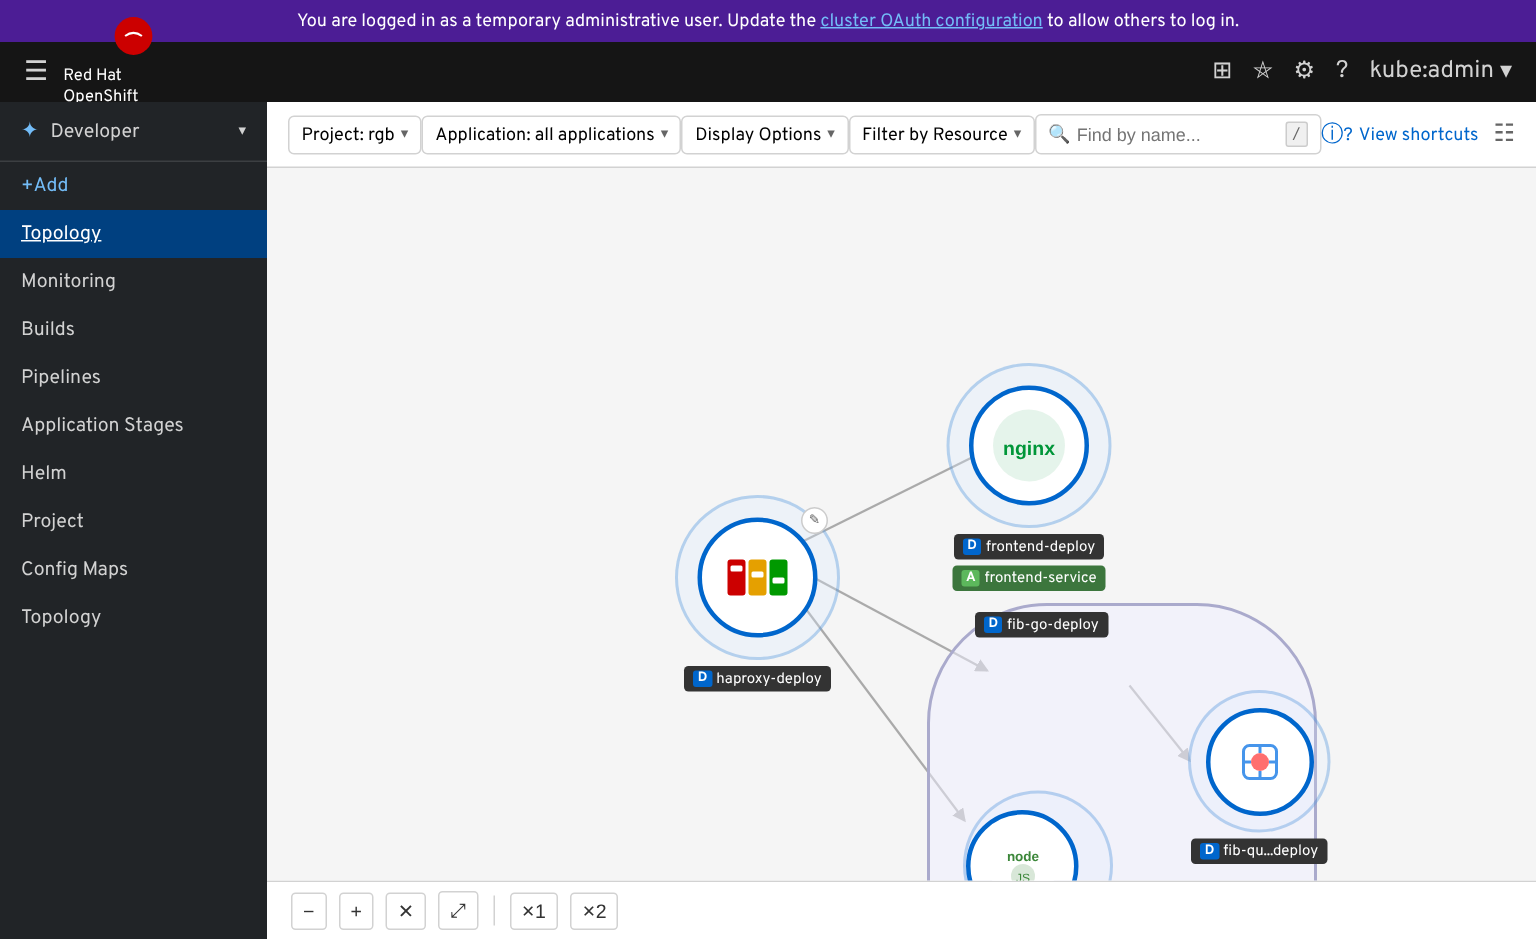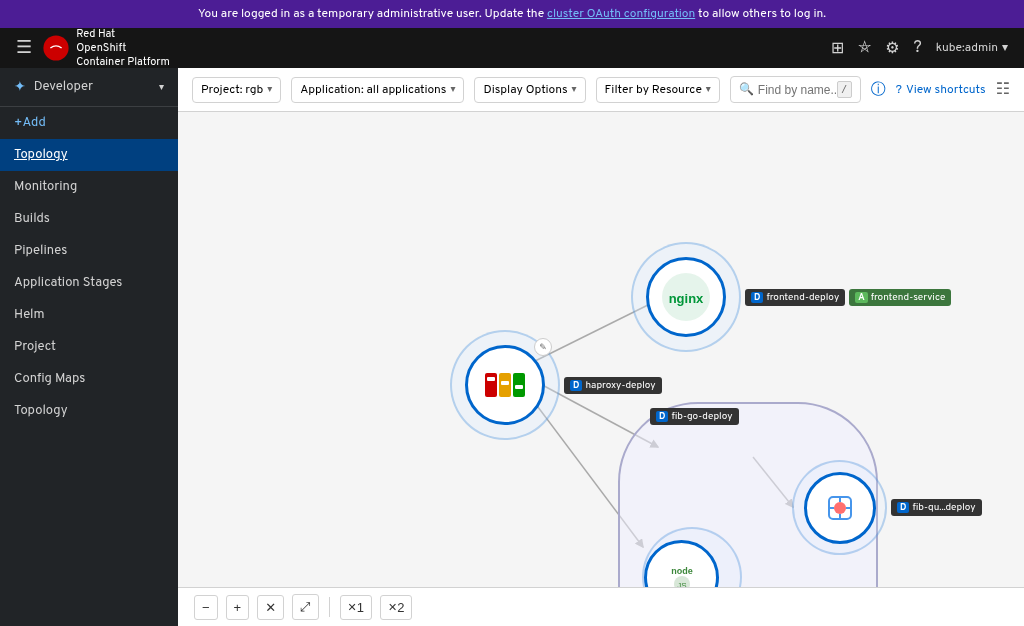--- a/index.html
+++ b/index.html
@@ -22,25 +22,25 @@
       display: flex;
       align-items: center;
       height: 40px;
       padding: 0 16px;
       flex-shrink: 0;
       gap: 12px;
     }
     .topnav-left { display: flex; align-items: center; gap: 10px; flex: 1; }
     .topnav-right { display: flex; align-items: center; gap: 14px; color: #d2d2d2; font-size: 13px; }
     .hamburger { color: #d2d2d2; font-size: 18px; cursor: pointer; }
-    .redhat-logo { display: flex; align-items: center; gap: 6px; }
+    .redhat-logo { display: flex; align-items: center; gap: 6px; flex-direction: column; }
     .logo-icon { width: 28px; height: 28px; }
     .logo-text { color: white; font-size: 11px; line-height: 1.3; }
     .topnav-icon { color: #d2d2d2; font-size: 16px; cursor: pointer; }
-    .topnav-user { color: #d2d2d2; font-size: 12px; cursor: pointer; display: flex; align-items: center; gap: 4px; }
+    .topnav-user { color: #d2d2d2; font-size: 16px; cursor: pointer; display: flex; align-items: center; gap: 4px; }
 
     
     .main-layout { display: flex; flex: 1; overflow: hidden; }
 
     
     .sidebar {
       background: #212427;
       width: 178px;
       flex-shrink: 0;
       display: flex;
@@ -77,21 +77,20 @@
 
     
     .content-area { flex: 1; display: flex; flex-direction: column; overflow: hidden; background: #f0f0f0; }
 
     
     .toolbar-row {
       background: white;
       padding: 8px 14px;
       display: flex;
       align-items: center;
-      gap: 10px;
       border-bottom: 1px solid #d2d2d2;
       flex-shrink: 0;
     }
     .toolbar-pill {
       display: flex;
       align-items: center;
       gap: 4px;
       border: 1px solid #d2d2d2;
       border-radius: 4px;
       padding: 4px 8px;
@@ -133,21 +132,21 @@
       background: #f5f5f5;
     }
 
     
     .topology-svg { position: absolute; top: 0; left: 0; width: 100%; height: 100%; }
 
     
     .node-wrapper {
       position: absolute;
       display: flex;
-      flex-direction: row;
+      flex-direction: column;
       align-items: center;
       gap: 4px;
     }
     .node-circle {
       border-radius: 50%;
       border: 3px solid #06c;
       background: white;
       display: flex;
       align-items: center;
       justify-content: center;

